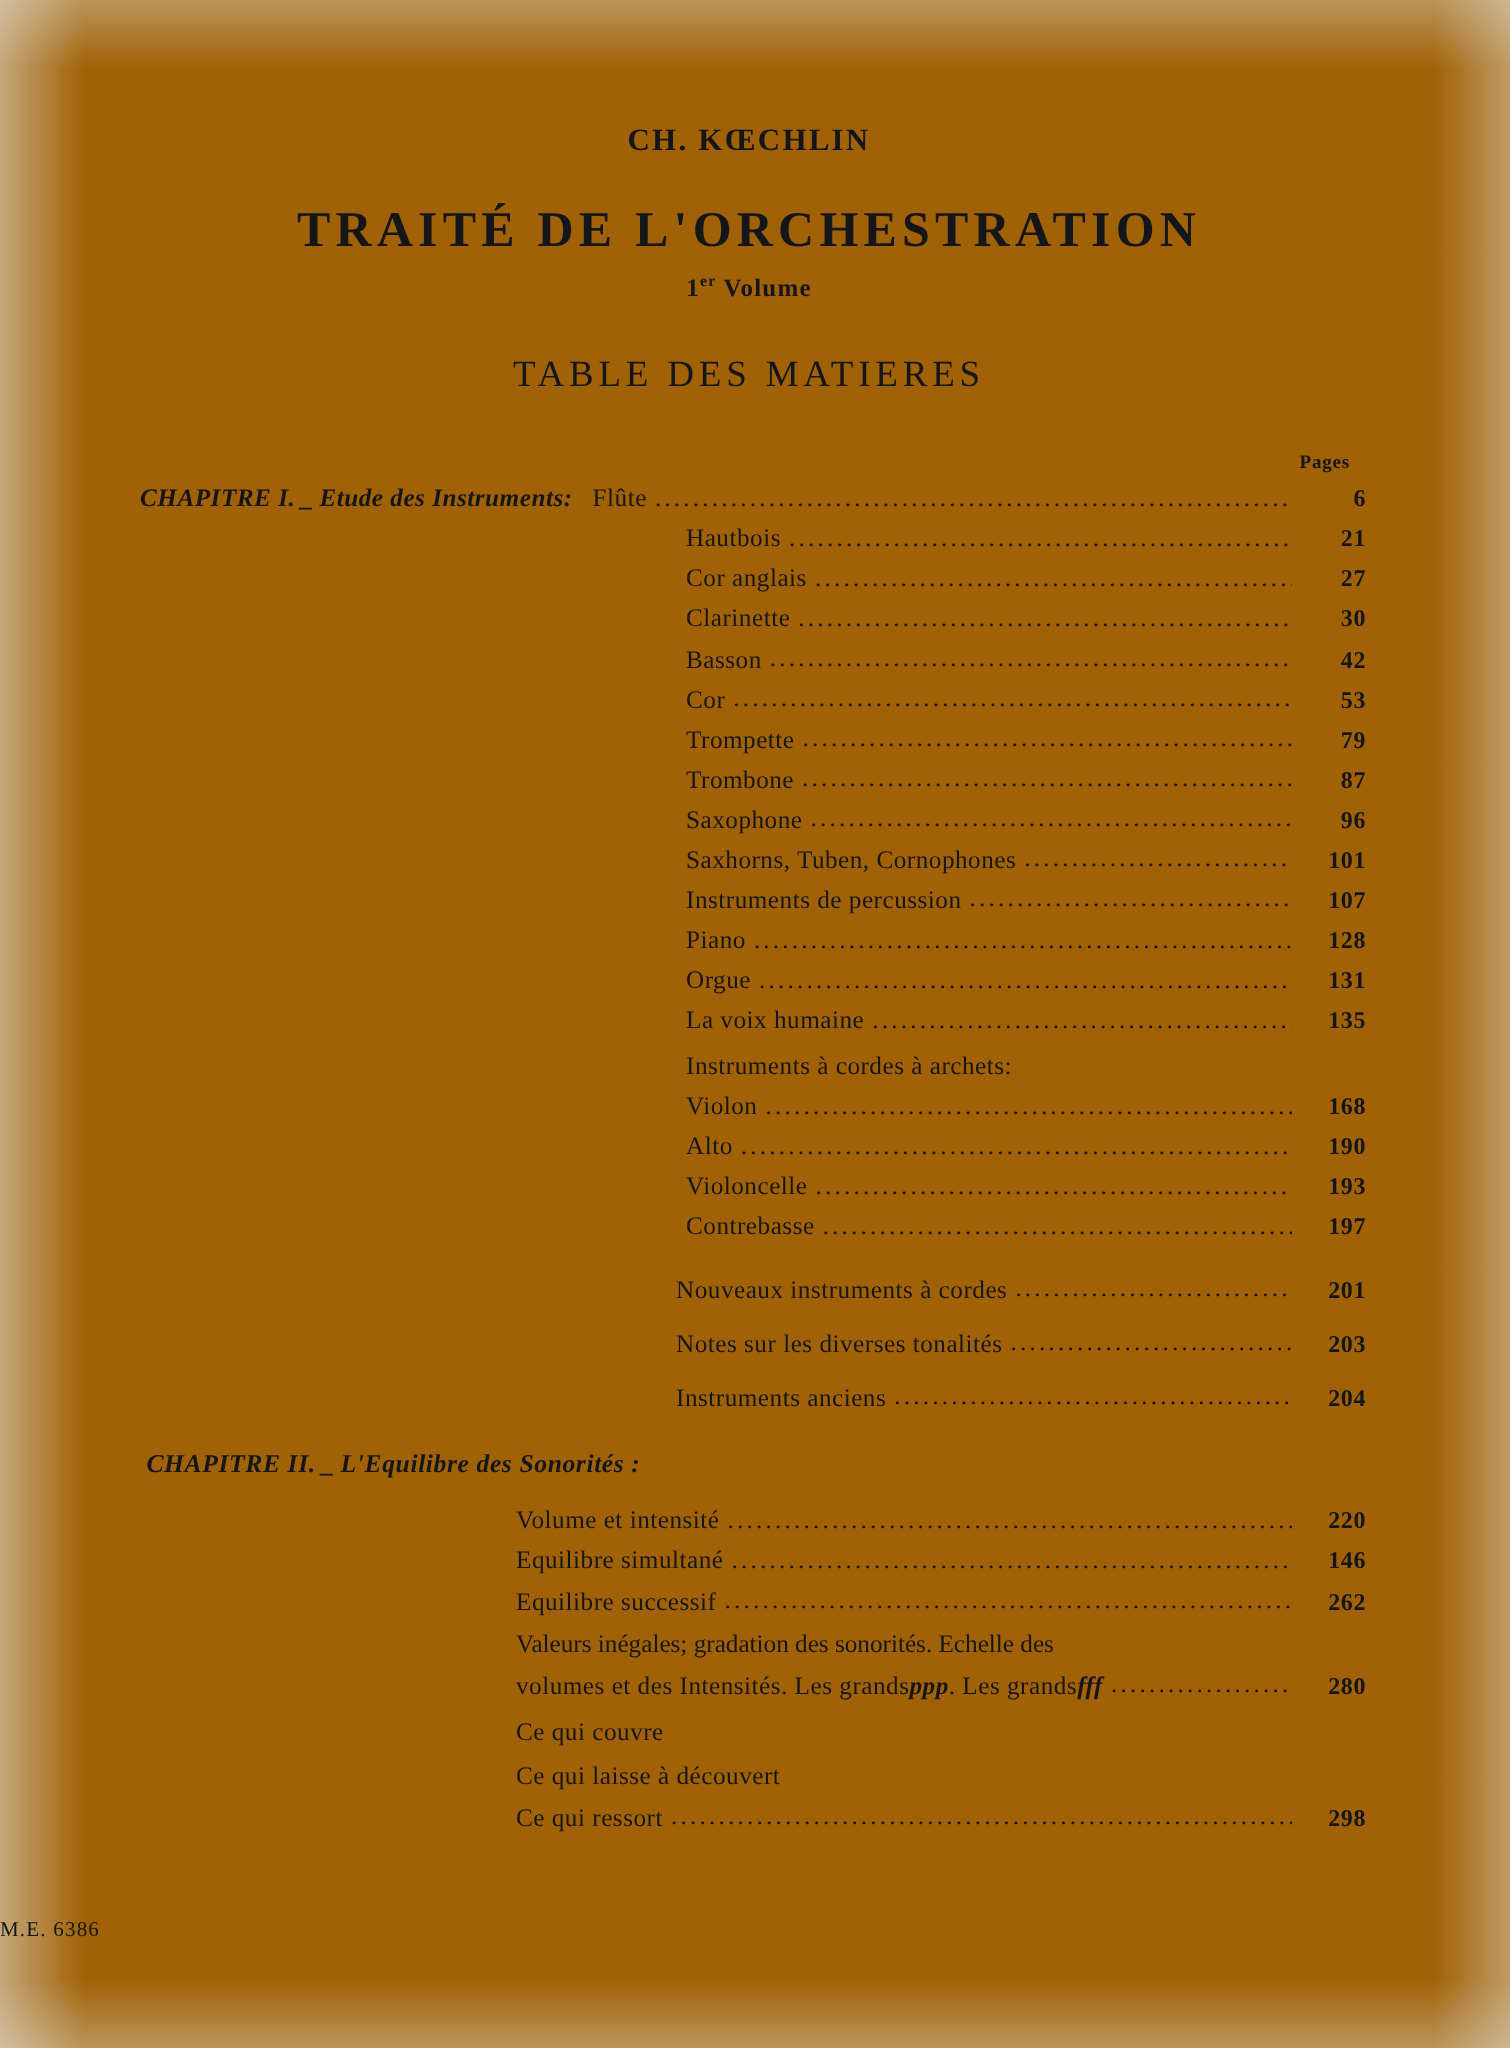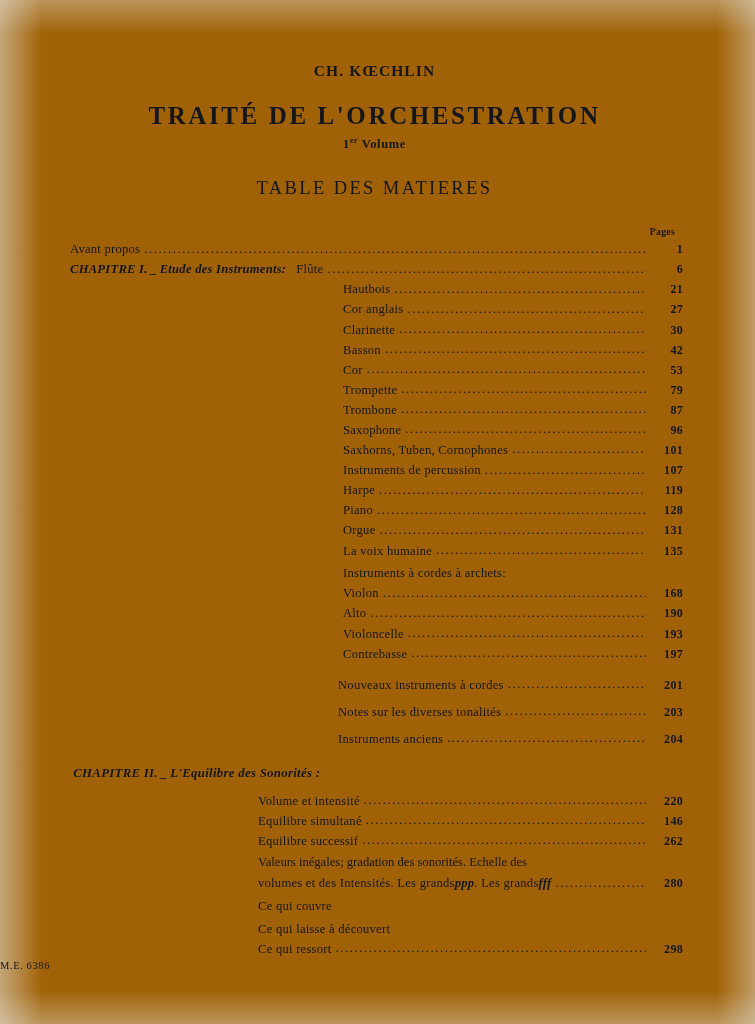--- a/index.html
+++ b/index.html
@@ -172,26 +172,20 @@
     <div class="author">CH. KŒCHLIN</div>
     <div class="maintitle">TRAITÉ DE L'ORCHESTRATION</div>
     <div class="volume">
       <span>1</span><sup>er</sup>
       <span>Volume</span>
     </div>
     <div class="toctitle">TABLE DES MATIERES</div>
 
     <div class="pages-label">Pages</div>
 
-    <div class="entry">
-      <span class="indent indent-1"></span>
-      <span class="label">Avant propos</span>
-      <span class="leader"></span>
-      <span class="pagenum">1</span>
-    </div>
 
     <div class="entry">
       <span class="indent indent-1"></span>
       <span class="label chapter-head">CHAPITRE I. _ Etude des Instruments:</span>
       <span class="label" style="padding-left:10px">Flûte</span>
       <span class="leader"></span>
       <span class="pagenum">6</span>
     </div>
 
     <div class="entry">
@@ -246,26 +240,20 @@
         <span class="indent indent-2"></span>
         <span class="label">Saxhorns, Tuben, Cornophones</span>
         <span class="leader"></span>
         <span class="pagenum">101</span>
       </div>
     <div class="entry">
         <span class="indent indent-2"></span>
         <span class="label">Instruments de percussion</span>
         <span class="leader"></span>
         <span class="pagenum">107</span>
-      </div>
-    <div class="entry">
-        <span class="indent indent-2"></span>
-        <span class="label">Harpe</span>
-        <span class="leader"></span>
-        <span class="pagenum">119</span>
       </div>
     <div class="entry">
         <span class="indent indent-2"></span>
         <span class="label">Piano</span>
         <span class="leader"></span>
         <span class="pagenum">128</span>
       </div>
     <div class="entry">
         <span class="indent indent-2"></span>
         <span class="label">Orgue</span>

